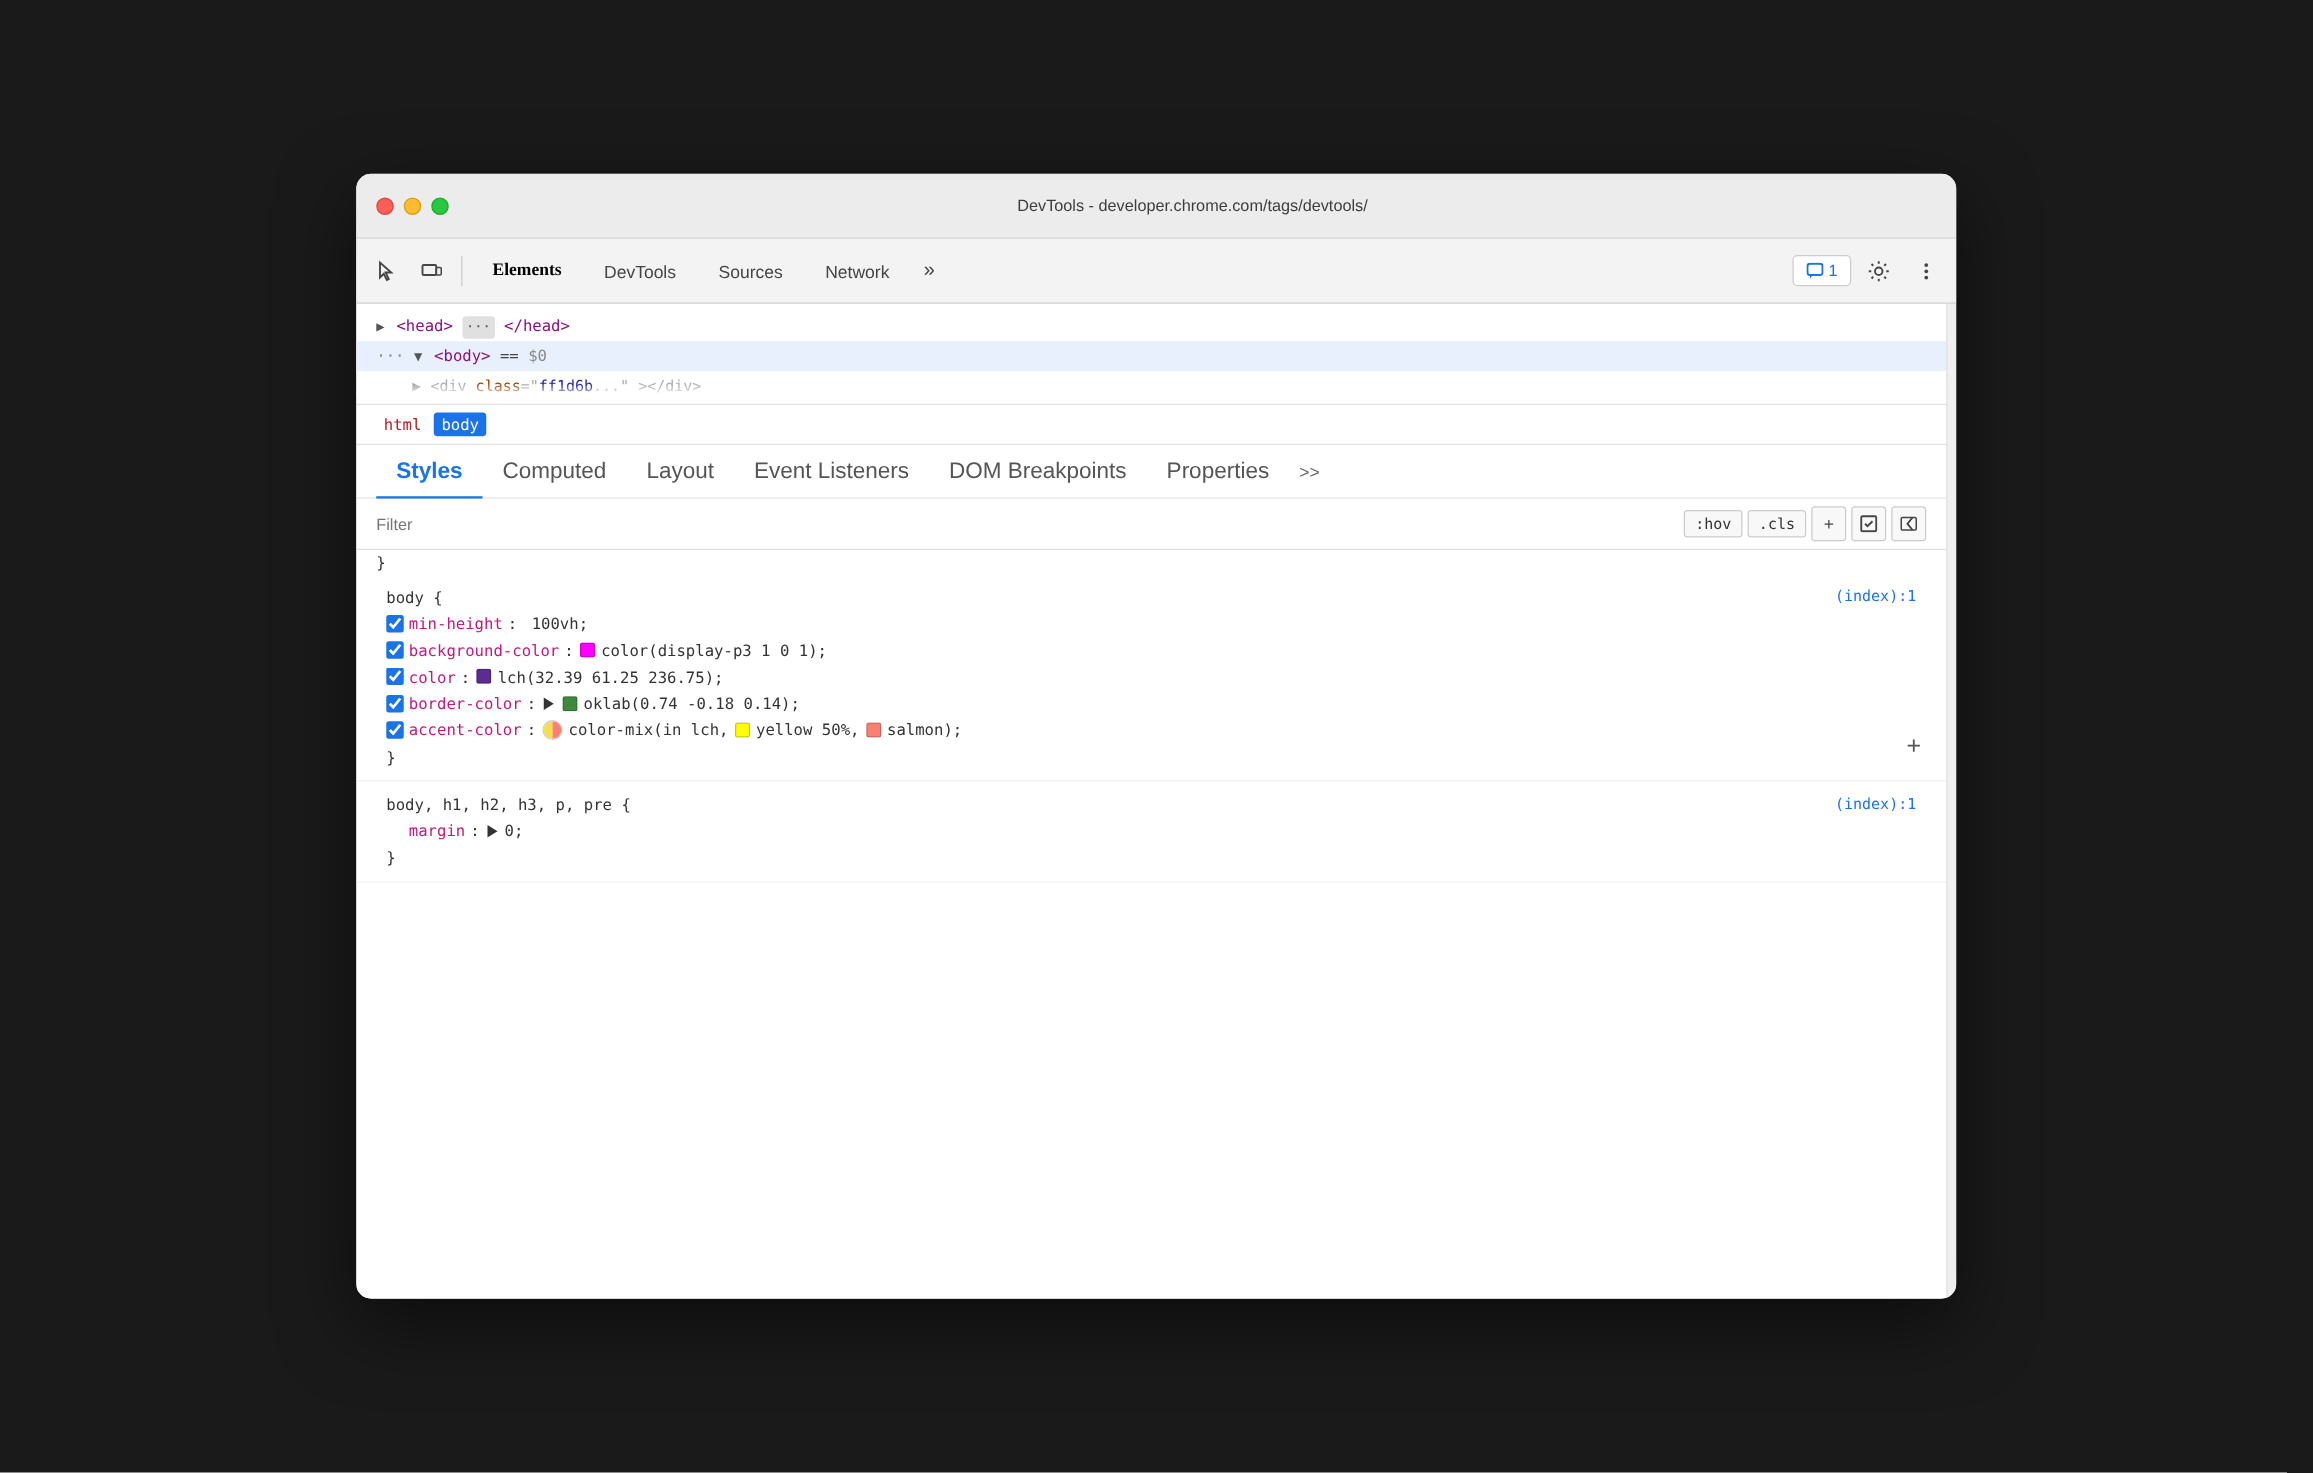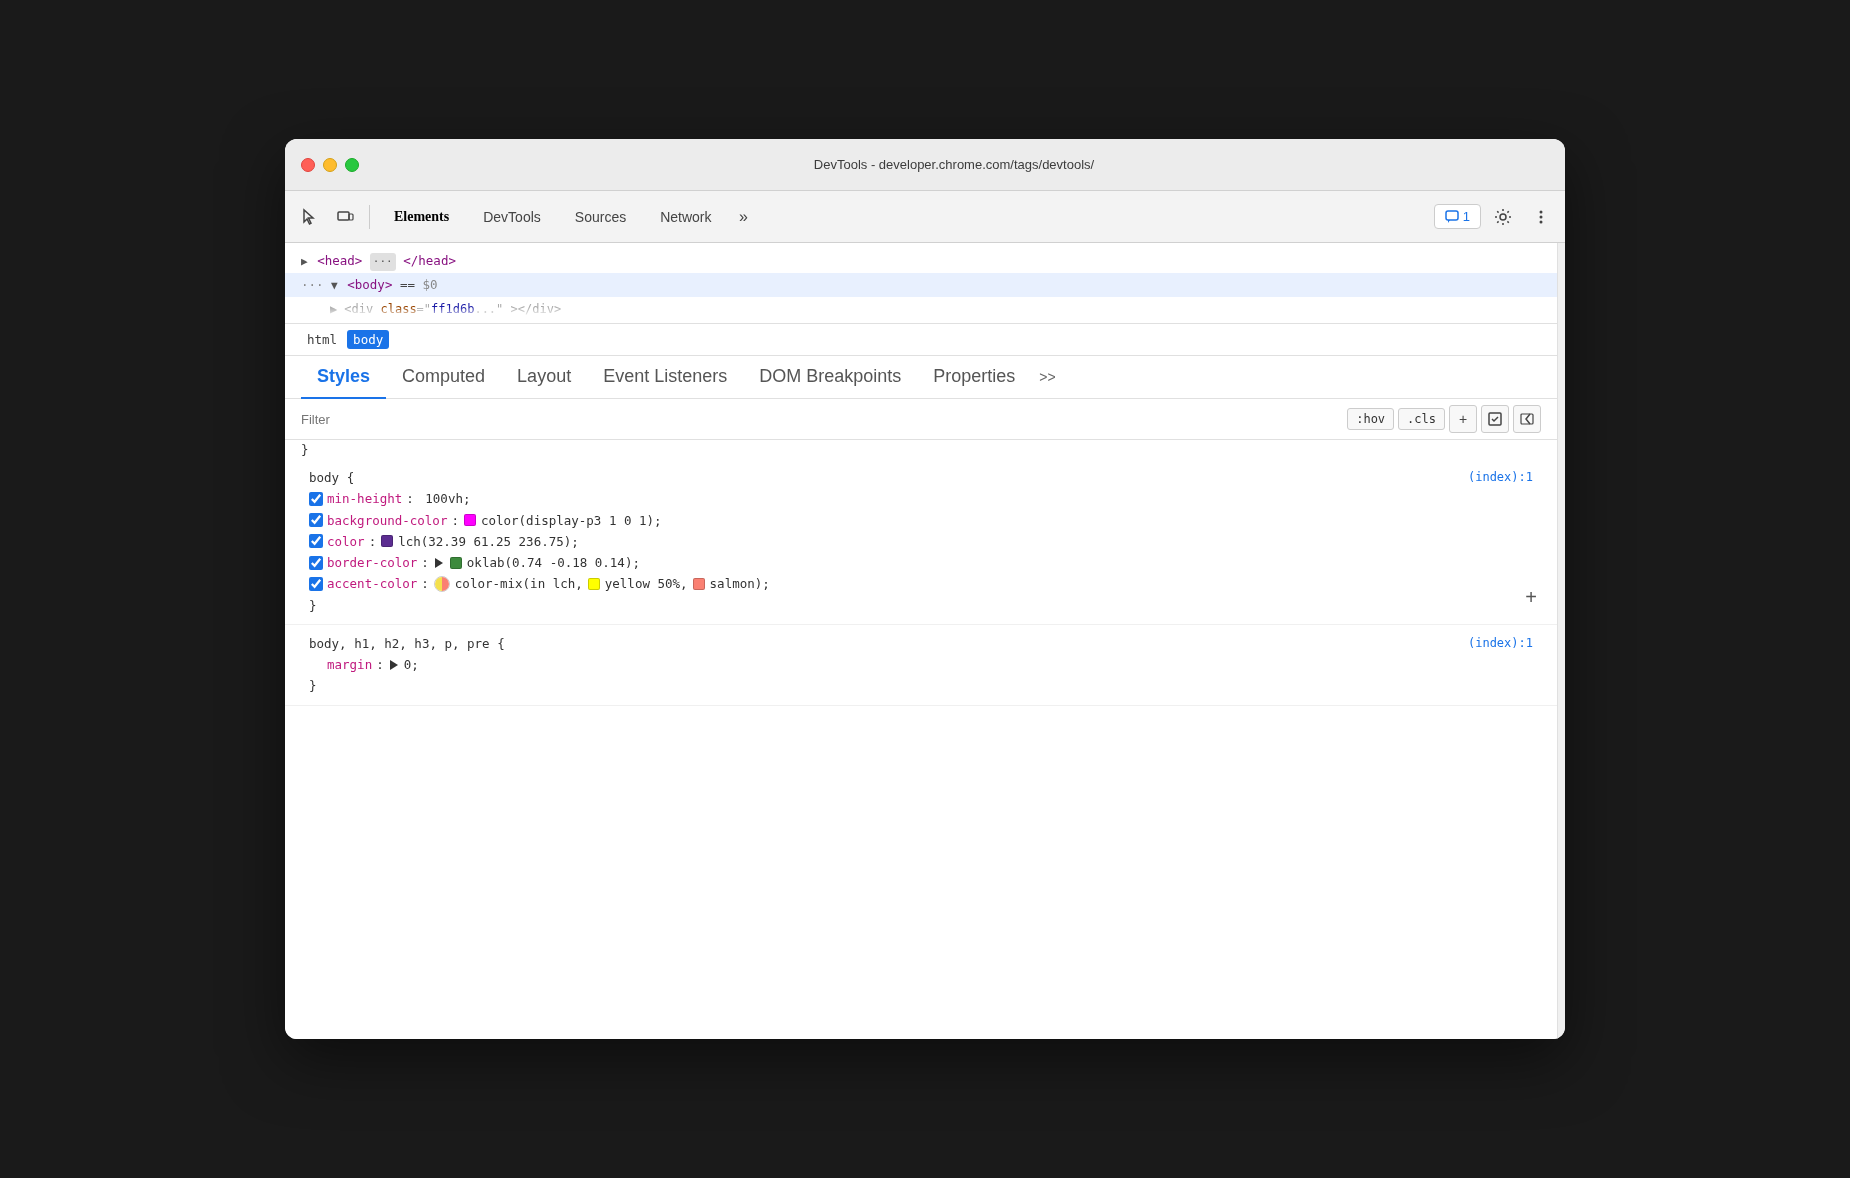--- a/index.html
+++ b/index.html
@@ -214,21 +214,21 @@
       font-size: 12.5px;
       color: #555;
       cursor: pointer;
       padding: 2px 6px;
       border-radius: 3px;
     }
     .breadcrumb-item.active {
       background: #1a73e8;
       color: #fff;
     }
-    .breadcrumb-tag { color: #404040; }
+    .breadcrumb-tag { color: #b91c1c; }
     .breadcrumb-active-tag { color: #fff; }
 
     
     .styles-tabs {
       background: #fff;
       border-bottom: 1px solid #e0e0e0;
       display: flex;
       align-items: center;
       padding: 0 16px;
       flex-shrink: 0;

